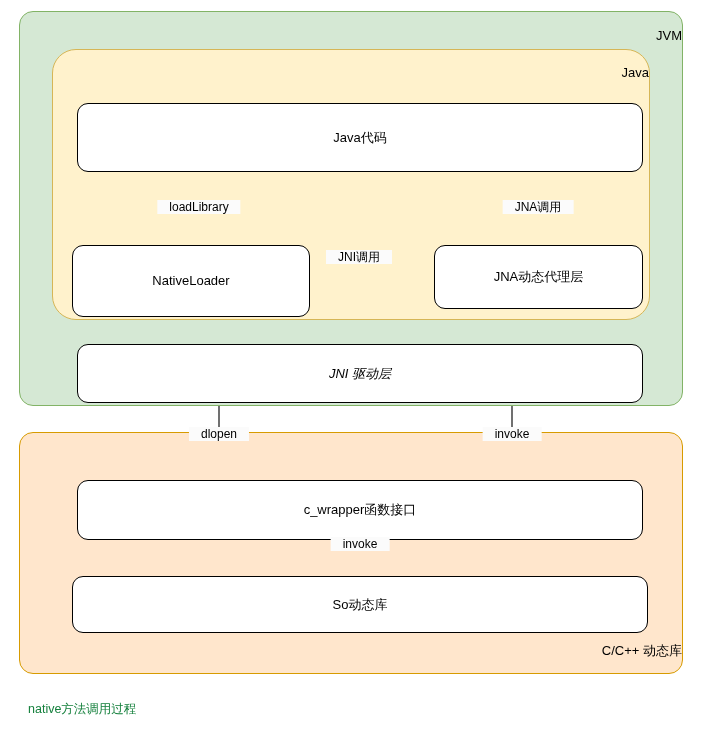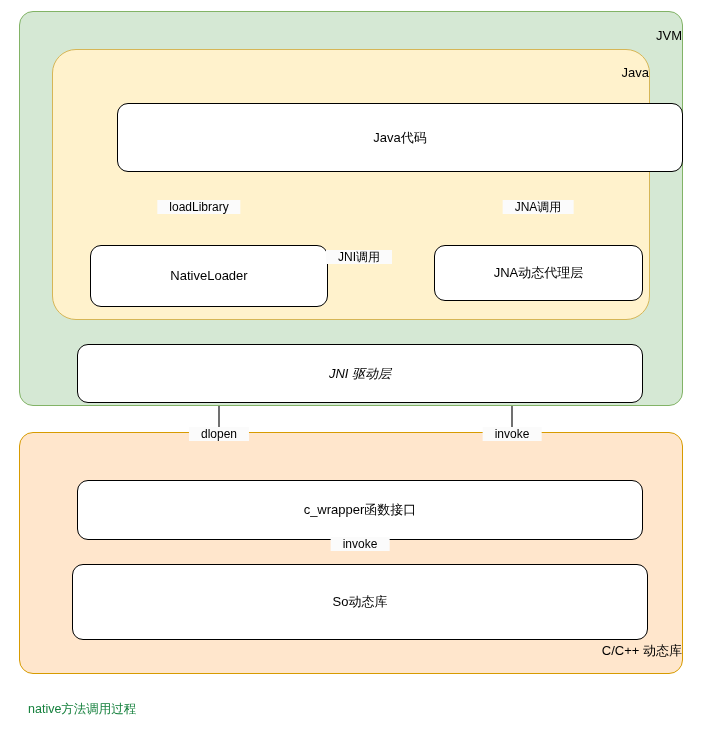--- a/index.html
+++ b/index.html
@@ -67,26 +67,26 @@
     border: 1.4px solid #000000;
     border-radius: 11px;
     display: flex;
     align-items: center;
     justify-content: center;
     font-size: 13px;
     line-height: 16px;
     color: #000000;
     text-align: center;
   }
-  .n-javacode    { left: 77px;  top: 103px; width: 566px; height: 69px; margin-left: 40px; }
-  .n-nativeloader{ left: 90px;  top: 245px; width: 238px; height: 62px; }
-  .n-jna         { left: 434px; top: 245px; width: 209px; height: 56px; }
+  .n-javacode    { left: 77px;  top: 103px; width: 566px; height: 69px; }
+  .n-nativeloader{ left: 72px;  top: 245px; width: 238px; height: 72px; }
+  .n-jna         { left: 434px; top: 245px; width: 209px; height: 64px; }
   .n-jnidriver   { left: 77px;  top: 344px; width: 566px; height: 59px; font-style: italic; }
   .n-cwrapper    { left: 77px;  top: 463px; width: 566px; height: 60px; margin-top: 17px; }
-  .n-so          { left: 72px;  top: 564px; width: 576px; height: 76px; }
+  .n-so          { left: 72px;  top: 576px; width: 576px; height: 57px; }
 
   .edge-label {
     position: absolute;
     font-size: 12px;
     line-height: 14px;
     color: #000000;
     background: #fbfbfb;
     padding: 0 12px;
     white-space: nowrap;
     transform: translate(-50%, -50%);

